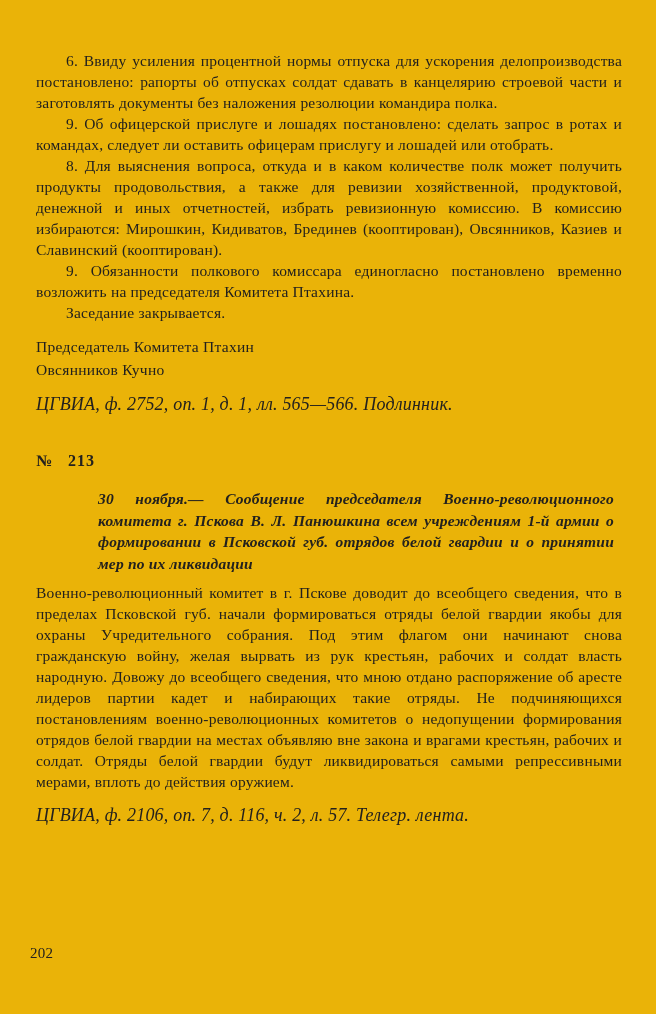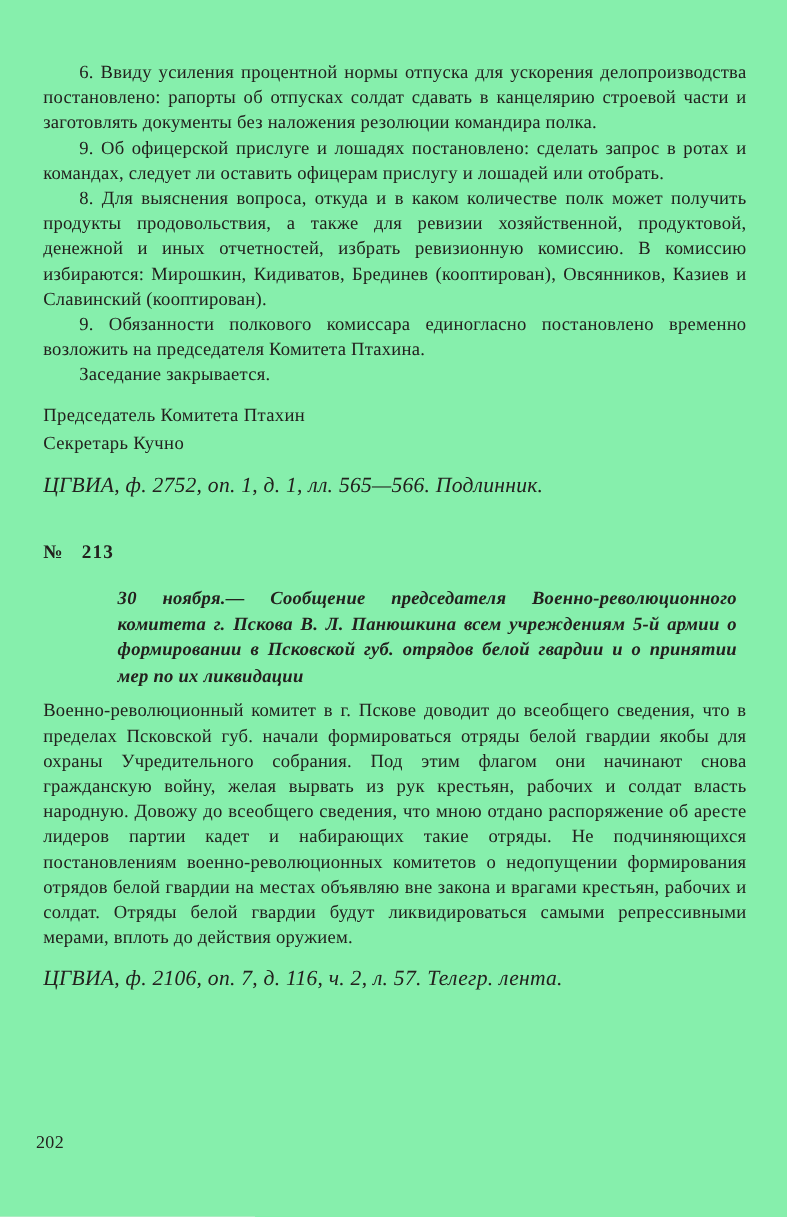--- a/index.html
+++ b/index.html
@@ -5,21 +5,21 @@
   html, body {
     margin: 0;
     padding: 0;
     background: #e9e8e3;
   }
   .page {
     position: relative;
     width: 656px;
     height: 1014px;
     box-sizing: border-box;
-    background: #86efac;
+    background: #eab308;
     padding: 50px 34px 0 36px;
     font-family: "Liberation Serif", "DejaVu Serif", serif;
     color: #23211e;
     overflow: hidden;
   }
   .para {
     margin: 0;
     text-align: justify;
     text-indent: 30px;
     font-size: 15.5px;
@@ -80,30 +80,30 @@
 
   <section>
     <p class="para">6. Ввиду усиления процентной нормы отпуска для ускорения делопроизводства постановлено: рапорты об отпусках солдат сдавать в канцелярию строевой части и заготовлять документы без наложения резолюции командира полка.</p>
     <p class="para">9. Об офицерской прислуге и лошадях постановлено: сделать запрос в ротах и командах, следует ли оставить офицерам прислугу и лошадей или отобрать.</p>
     <p class="para">8. Для выяснения вопроса, откуда и в каком количестве полк может получить продукты продовольствия, а также для ревизии хозяйственной, продуктовой, денежной и иных отчетностей, избрать ревизионную комиссию. В комиссию избираются: Мирошкин, Кидиватов, Брединев (кооптирован), Овсянников, Казиев и Славинский (кооптирован).</p>
     <p class="para">9. Обязанности полкового комиссара единогласно постановлено временно возложить на председателя Комитета Птахина.</p>
     <p class="para">Заседание закрывается.</p>
 
     <div class="sig-block">
       <p class="sig-line">Председатель Комитета Птахин</p>
-      <p class="sig-line">Секретарь Кучно</p>
+      <p class="sig-line">Овсянников Кучно</p>
     </div>
 
     <p class="source">ЦГВИА, ф. 2752, оп. 1, д. 1, лл. 565—566. Подлинник.</p>
   </section>
 
   <section>
     <p class="doc-number">№ 213</p>
 
-    <p class="abstract">30 ноября.— Сообщение председателя Военно-революционного комитета г. Пскова В. Л. Панюшкина всем учреждениям 5-й армии о формировании в Псковской губ. отрядов белой гвардии и о принятии мер по их ликвидации</p>
+    <p class="abstract">30 ноября.— Сообщение председателя Военно-революционного комитета г. Пскова В. Л. Панюшкина всем учреждениям 1-й армии о формировании в Псковской губ. отрядов белой гвардии и о принятии мер по их ликвидации</p>
 
     <p class="para no-indent body-start">Военно-революционный комитет в г. Пскове доводит до всеобщего сведения, что в пределах Псковской губ. начали формироваться отряды белой гвардии якобы для охраны Учредительного собрания. Под этим флагом они начинают снова гражданскую войну, желая вырвать из рук крестьян, рабочих и солдат власть народную. Довожу до всеобщего сведения, что мною отдано распоряжение об аресте лидеров партии кадет и набирающих такие отряды. Не подчиняющихся постановлениям военно-революционных комитетов о недопущении формирования отрядов белой гвардии на местах объявляю вне закона и врагами крестьян, рабочих и солдат. Отряды белой гвардии будут ликвидироваться самыми репрессивными мерами, вплоть до действия оружием.</p>
 
 
     <p class="source">ЦГВИА, ф. 2106, оп. 7, д. 116, ч. 2, л. 57. Телегр. лента.</p>
   </section>
 
   <div class="page-number">202</div>
 
 </div>

